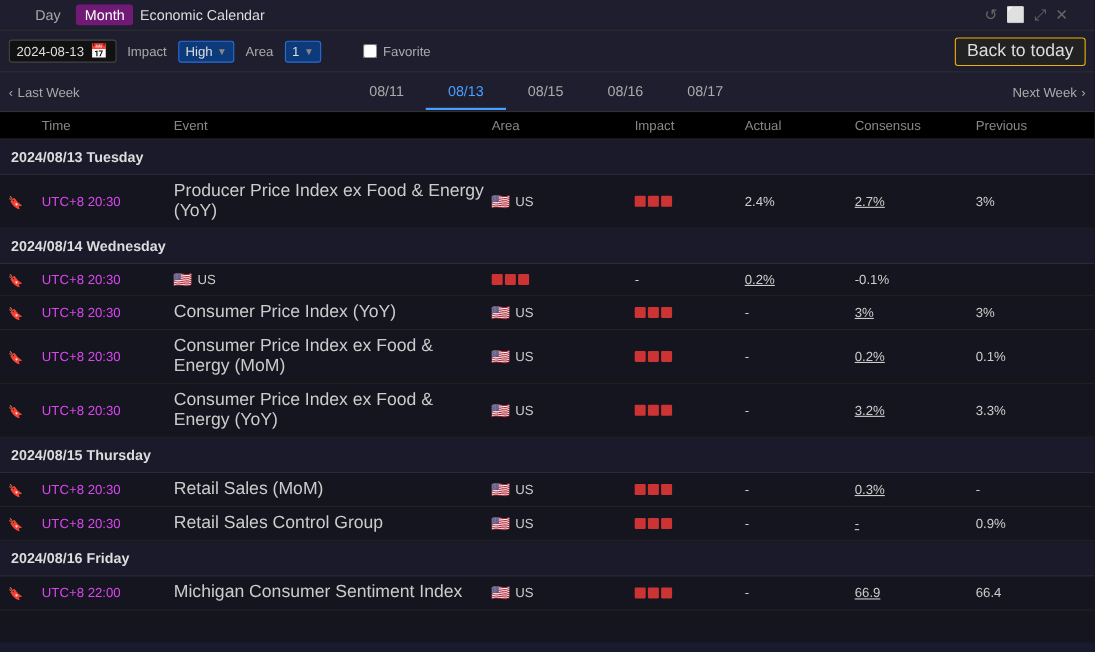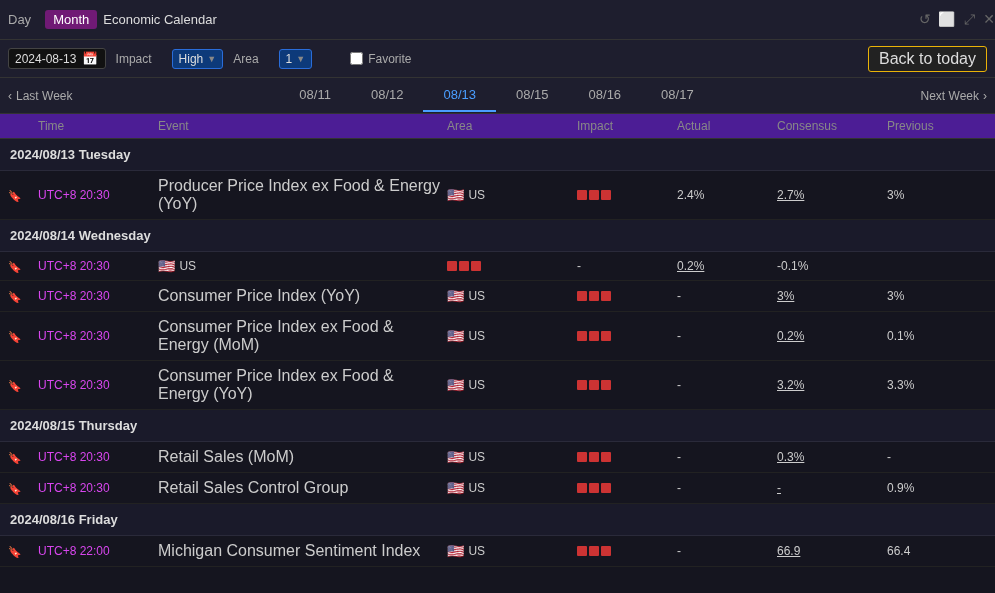--- a/index.html
+++ b/index.html
@@ -11,23 +11,23 @@
       width: 995px;
       height: 593px;
       overflow: hidden;
     }
 
     
     .top-bar {
       display: flex;
       align-items: center;
       background: #1e1e2e;
-      padding: 4px 0;
+      padding: 4px 24px;
       border-bottom: 1px solid #333;
-      height: 40px;
+      height: 28px;
       gap: 6px;
     }
     .tab-btn {
       padding: 2px 8px;
       border-radius: 3px;
       cursor: pointer;
       font-size: 13px;
       border: none;
       background: transparent;
       color: #aaa;
@@ -85,21 +85,20 @@
       background: #111;
       border: 1px solid #2a6dd9;
       border-radius: 3px;
       padding: 2px 6px;
       color: #ddd;
       font-size: 12px;
       cursor: pointer;
       display: flex;
       align-items: center;
       gap: 4px;
-      margin-left: 10px;
     }
     .filter-select.blue-bg {
       background: #0d3a7a;
       border-color: #2a6dd9;
     }
     .dropdown-arrow {
       font-size: 9px;
       color: #888;
     }
     .checkbox-wrap {
@@ -167,21 +166,21 @@
       gap: 4px;
       color: #aaa;
       cursor: pointer;
       font-size: 12px;
     }
 
     
     .table-header {
       display: grid;
       grid-template-columns: 30px 120px 1fr 130px 100px 100px 110px 100px;
-      background: #4c1d95;
+      background: #000000;
       border-bottom: 1px solid #333;
       padding: 5px 8px;
       color: #888;
       font-size: 12px;
     }
 
     
     .content {
       background: #15151f;
       overflow-y: auto;
@@ -286,21 +285,20 @@
   <button class="back-today-btn">Back to today</button>
 </div>
 
 <div class="nav-bar">
   <div class="nav-prev">
     <span>‹</span>
     <span>Last Week</span>
   </div>
   <div class="nav-dates">
     <div class="nav-date">08/11</div>
-    <div class="nav-date">08/12</div>
     <div class="nav-date active">08/13</div>
     <div class="nav-date">08/15</div>
     <div class="nav-date">08/16</div>
     <div class="nav-date">08/17</div>
   </div>
   <div class="nav-next">
     <span>Next Week</span>
     <span>›</span>
   </div>
 </div>

